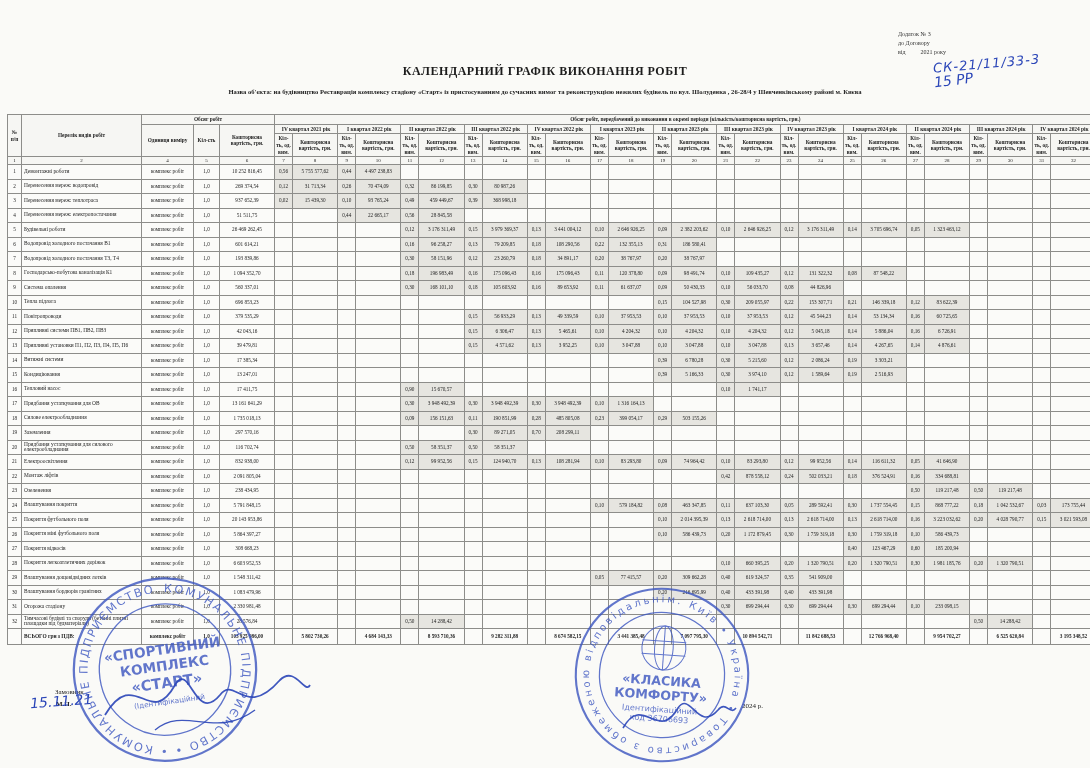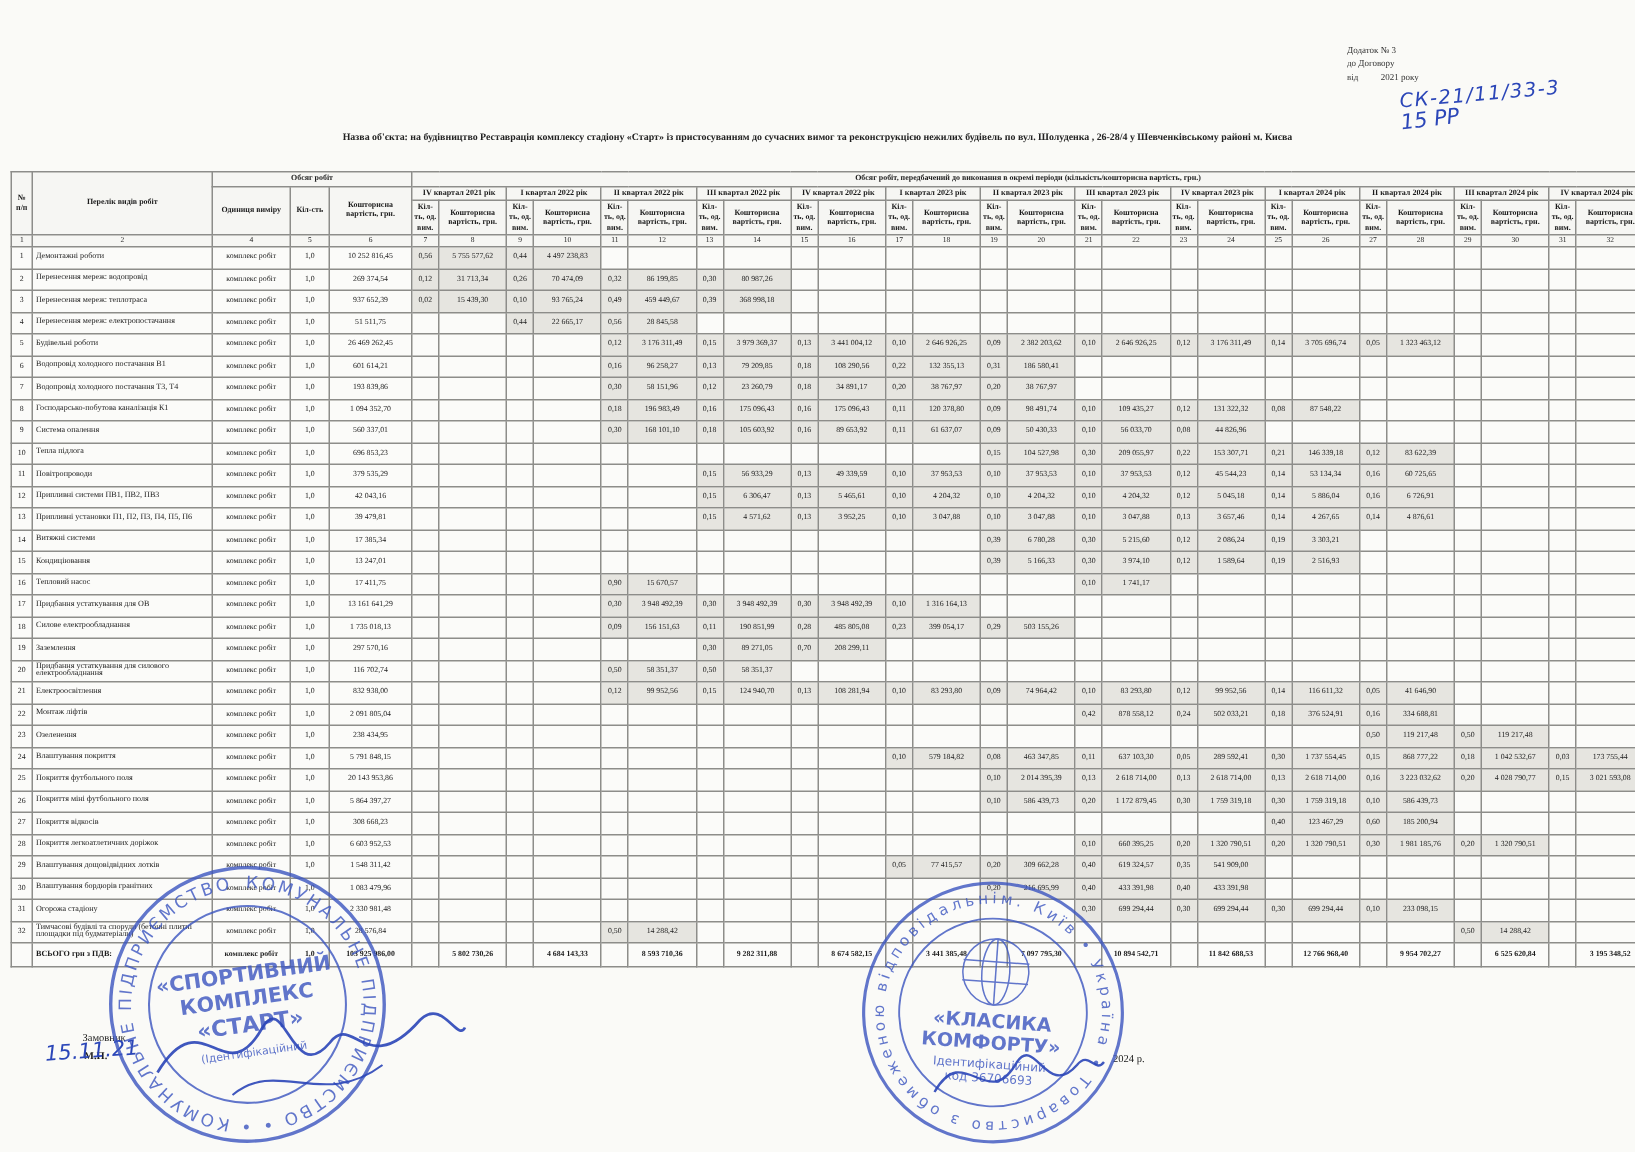--- a/index.html
+++ b/index.html
@@ -42,20 +42,21 @@
     <span class="pr">Додаток № 3</span>
     <span class="pr">до Договору</span>
     <span class="pr">
       <span>від</span>&nbsp;&nbsp;&nbsp;&nbsp;&nbsp;&nbsp;&nbsp;&nbsp;&nbsp;
       <span>2021 року</span>
     </span>
     <span class="hand hand-big">СК-21/11/33-3</span>
     <span class="hand hand-mid">15  РР</span>
   </div>
 
+  <div class="title">КАЛЕНДАРНИЙ ГРАФІК ВИКОНАННЯ РОБІТ</div>
   <div class="objline">Назва об'єкта: на будівництво Реставрація комплексу стадіону «Старт» із пристосуванням до сучасних вимог та реконструкцією нежилих будівель  по вул. Шолуденка , 26-28/4 у Шевченківському районі м. Києва</div>
 
   <div class="tblwrap">
     <table>
         <colgroup>
           <col style="width: 14px;">
           <col style="width: 120px;">
           <col style="width: 52px;">
           <col style="width: 26px;">
           <col style="width: 55px;">

